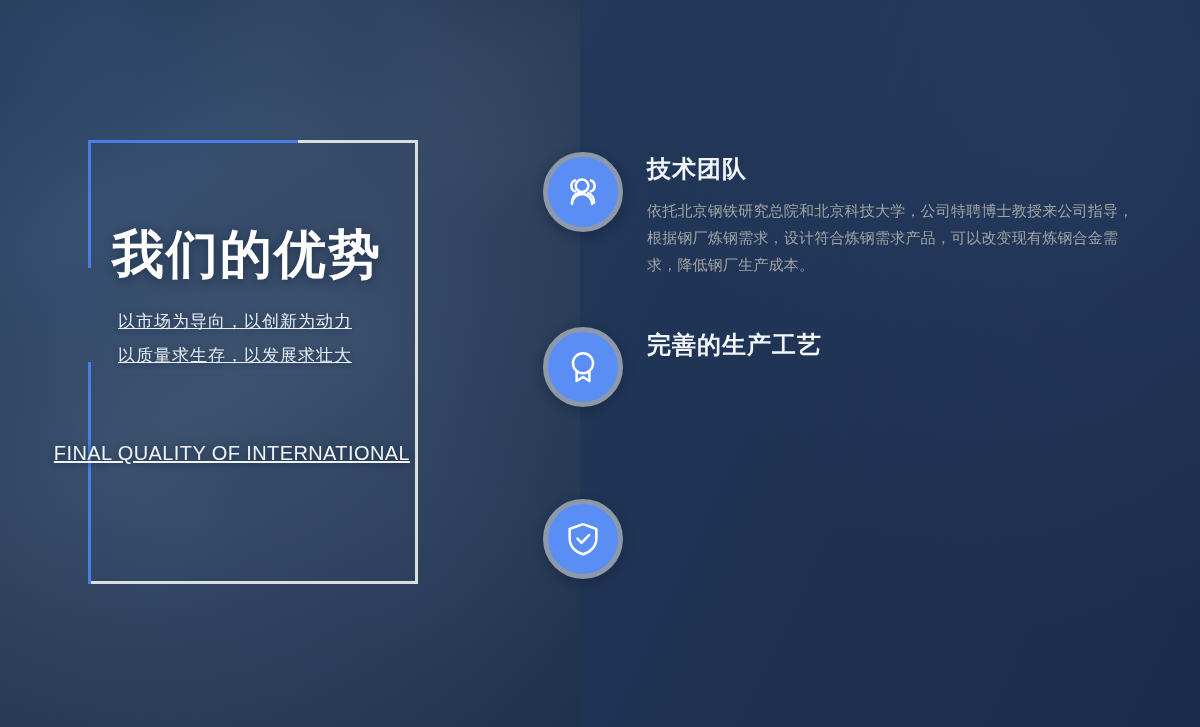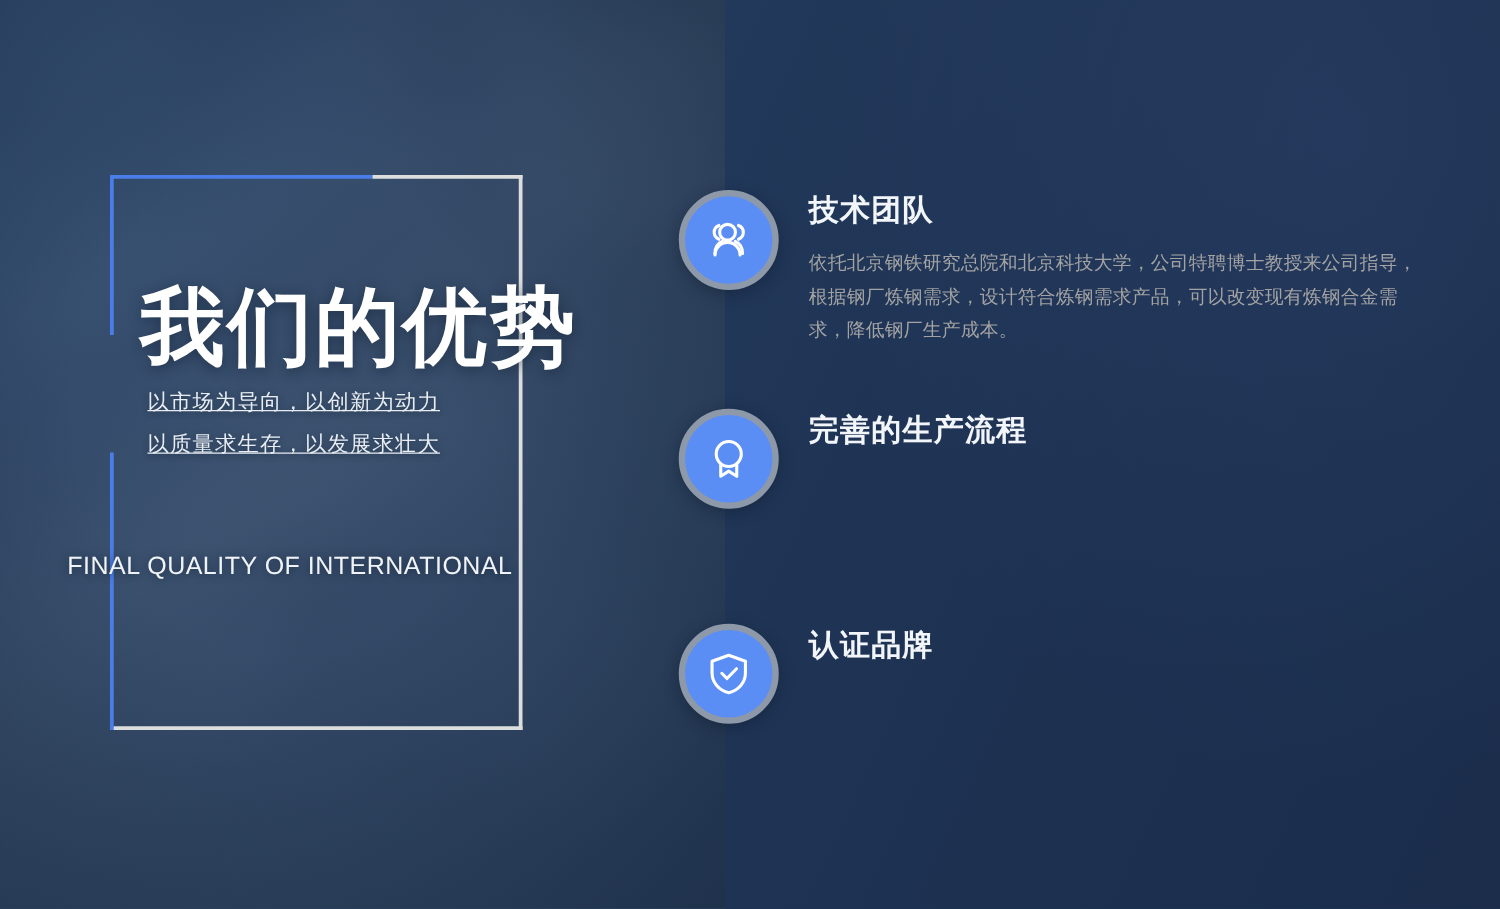--- a/index.html
+++ b/index.html
@@ -70,38 +70,38 @@
   .edge-top-white  { left:210px;top:0;     width:120px; height:3px; background:#dcdedd; }
   .edge-right      { right:0;   top:0;     width:3px;   height:444px; background:#dcdedd; }
   .edge-bottom     { left:0;    bottom:0;  width:330px; height:3px; background:#dcdedd; }
   .edge-left-a     { left:0;    top:0;     width:3px;   height:128px; background:#4a7de8; }
   .edge-left-b     { left:0;    top:222px; width:3px;   height:222px; background:#4a7de8; }
 
   
   .left-content { position:absolute; left:0; top:0; width:580px; height:727px; }
   .headline {
     position:absolute; left:112px; top:228px; width:300px;
-    font-size:68px; font-weight:700; color:#ffffff; letter-spacing:2px;
+    font-size:52px; font-weight:700; color:#ffffff; letter-spacing:2px;
     line-height:1; white-space:nowrap;
     text-shadow:0 2px 10px rgba(10,22,40,.45);
   }
   .tagline {
     position:absolute; left:118px; top:305px; width:290px;
     font-size:17px; color:#e8edf4; line-height:34px; letter-spacing:1px;
     text-shadow:0 1px 6px rgba(10,22,40,.45);
     text-decoration:underline;
   }
   .tagline div { white-space:nowrap; }
   .eng-text {
     position:absolute; left:20px; top:438px; width:390px;
     font-size:20px; color:#f0f3f8; line-height:30px; letter-spacing:.4px;
     text-align:right; font-weight:400;
     text-shadow:0 1px 7px rgba(10,22,40,.55);
   }
-  .eng-text div { white-space:nowrap; }
+  .eng-text div { white-space:nowrap;text-decoration:underline; }
 
   
   .feature { position:absolute; left:543px; width:620px; }
   .f1 { top:152px; }
   .f2 { top:327px; }
   .f3 { top:499px; }
 
   .icon-badge {
     position:absolute; left:0; top:0; width:80px; height:80px;
     border-radius:50%;
@@ -193,29 +193,28 @@
   </div>
 
   <div class="feature f2">
     <div class="icon-badge">
       <svg width="42" height="42" viewBox="0 0 44 44" fill="none" stroke="#ffffff" stroke-width="2.6" stroke-linecap="round" stroke-linejoin="round">
         <circle cx="22" cy="18" r="10.5"></circle>
         <path d="M15.3 26.4v10.3l6.7-4.3 6.7 4.3V26.4"></path>
       </svg>
     </div>
     <div class="feature-body">
-      <div class="feature-title">完善的生产流程</div>
+      <div class="feature-title">完善的生产工艺</div>
     </div>
   </div>
 
   <div class="feature f3">
     <div class="icon-badge">
       <svg width="42" height="42" viewBox="0 0 44 44" fill="none" stroke="#ffffff" stroke-width="2.6" stroke-linecap="round" stroke-linejoin="round">
         <path d="M22 6.5 36 11.5v9.6c0 8.3-5.7 14.6-14 16.8-8.3-2.2-14-8.5-14-16.8V11.5z"></path>
         <path d="M16.2 21.6l4.3 4.4 8-8.2"></path>
       </svg>
     </div>
     <div class="feature-body">
-      <div class="feature-title">认证品牌</div>
     </div>
   </div>
 
 </div>
 
 </body></html>

